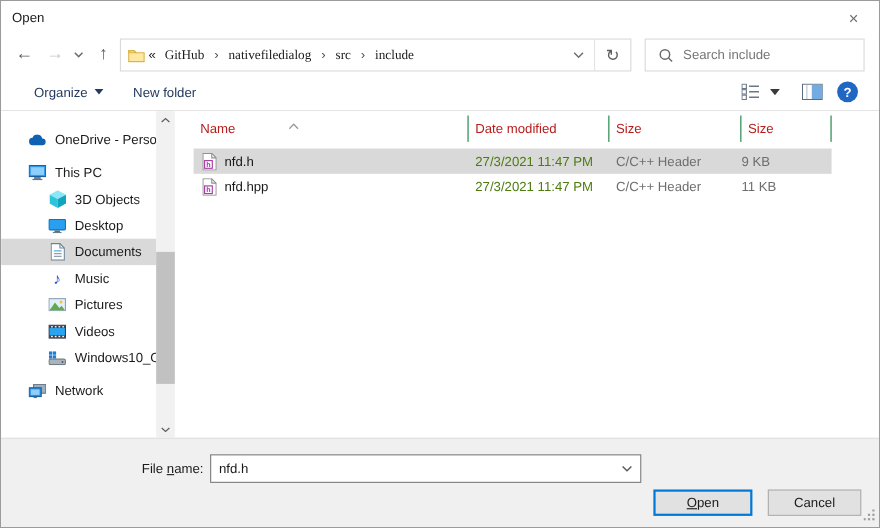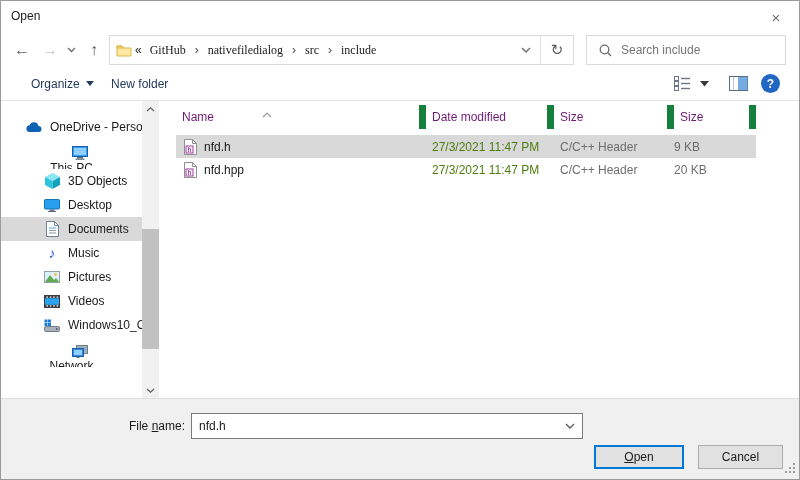--- a/index.html
+++ b/index.html
@@ -35,53 +35,53 @@
   .search-glyph { margin:0 9px 0 12px; display:flex; }
   .searchbox input { border:none; outline:none; flex:1; font:12px "Liberation Sans",sans-serif;
     color:#1a1a1a; background:transparent; min-width:0; }
   .searchbox input::placeholder { color:#757575; opacity:1; }
   
   .toolbar { position:absolute; top:66px; left:0; right:0; height:34px; background:#fff;
     border-bottom:1px solid #e4e4e4; }
   .tb-item { position:absolute; top:0; height:33px; display:flex; align-items:center; gap:6px;
     color:#243a5e; }
   .tb-organize { left:30px; }
-  .tb-newfolder { left:110px; }
+  .tb-newfolder { left:120px; }
   .tri-down { width:0; height:0; border-left:4px solid transparent; border-right:4px solid transparent;
     border-top:5px solid #243a5e; display:inline-block; }
   .tb-views { left:673px; gap:8px; }
   .tb-pane { left:728px; }
   .tb-help { left:760px; }
   .help-circle { width:19px; height:19px; border-radius:50%; background:#2066c2; color:#fff;
     display:flex; align-items:center; justify-content:center; font-size:12px; font-weight:bold; }
   
   .main { position:absolute; top:100px; left:0; right:0; height:297px; background:#fff; }
   
   .sidebar { position:absolute; left:0; top:0; width:158px; height:297px; background:#fff; overflow:hidden; }
   .side-list { padding-top:14px; }
   .side-item { height:24px; display:flex; align-items:center; width:141px; overflow:hidden;
     white-space:nowrap; }
-  .side-item.gap { margin-top:6px;flex-direction:column; }
+  .side-item.gap { margin-top:6px; }
   .side-item.sel { background:#d9d9d9; }
   .side-item .sicon { width:16px; height:16px; flex:0 0 16px; margin-right:8px; display:flex;
     align-items:center; justify-content:center; }
   .ind0 .sicon { margin-left:25px; }
   .ind1 .sicon { margin-left:43px; }
   .slabel { color:#1a1a1a; overflow:hidden; white-space:nowrap; }
   .note-glyph { color:#2456c4; font-size:14px; line-height:14px; }
   
   .sb-scroll { position:absolute; right:0; top:0; width:17px; height:297px; background:#f1f1f1; }
   .sb-arrow { position:absolute; left:0; width:17px; height:16px; display:flex; align-items:center; justify-content:center; }
   .sb-arrow.up { top:0; } .sb-arrow.down { bottom:0; }
   .sb-thumb { position:absolute; left:0; width:17px; top:128px; height:120px; background:#c1c1c1; }
   
   .filelist { position:absolute; left:175px; top:0; width:615px; height:297px; background:#fff; }
   .lheader { position:absolute; top:2px; left:0; right:0; height:28px; display:flex; }
-  .hcell { height:24px; margin-top:2px; line-height:24px; color:#701a75; padding-left:6px;
-    border-right:7px solid #15803d; position:relative; }
+  .hcell { height:24px; margin-top:2px; line-height:24px; color:#b91c1c; padding-left:6px;
+    border-right:1px solid #15803d; position:relative; }
   .h-name { width:250px; } .h-date { width:128px; } .h-type { width:120px; } .h-size { width:82px; }
   .sort-caret { position:absolute; left:86px; top:-3px; }
   .lrows { position:absolute; top:34px; left:0; right:0; }
   .lrow { height:23px; display:flex; align-items:center; width:580px; }
   .lrow.sel { background:#d9d9d9; }
   .c-name { width:250px; display:flex; align-items:center; padding-left:8px; color:#1a1a1a; }
   .c-name .ficon { margin-right:7px; display:flex; }
   .c-date { width:128px; color:#4d7c0f; padding-left:6px; }
   .c-type { width:120px; color:#6e6e6e; padding-left:6px; }
   .c-size { width:82px; color:#6e6e6e; text-align:left; padding-right:8px; }
@@ -392,21 +392,21 @@
                   <path d="M0.5 0.5 h8 l4 4 v11 h-12 z" fill="#fff" stroke="#8f8f8f"></path>
                   <path d="M8.5 0.5 v4 h4" fill="none" stroke="#8f8f8f"></path>
                   <rect x="2" y="7" width="7" height="7" fill="#fff" stroke="#a339a3"></rect>
                   <text x="5.5" y="12.6" font-size="6.5" font-family="Liberation Sans, sans-serif" fill="#a339a3" text-anchor="middle" font-weight="bold">h</text>
                 </svg>
             </span>
             <span>nfd.hpp</span>
           </div>
           <div class="c-date">27/3/2021 11:47 PM</div>
           <div class="c-type">C/C++ Header</div>
-          <div class="c-size">20 KB</div>
+          <div class="c-size">11 KB</div>
         </div>
       </div>
     </div>
   </div>
 
   <div class="bottom">
     <div class="fn-label"><span>File </span><u>n</u><span>ame:</span></div>
 
     <div class="fn-combo">
       <input type="text" value="nfd.h" style="">

